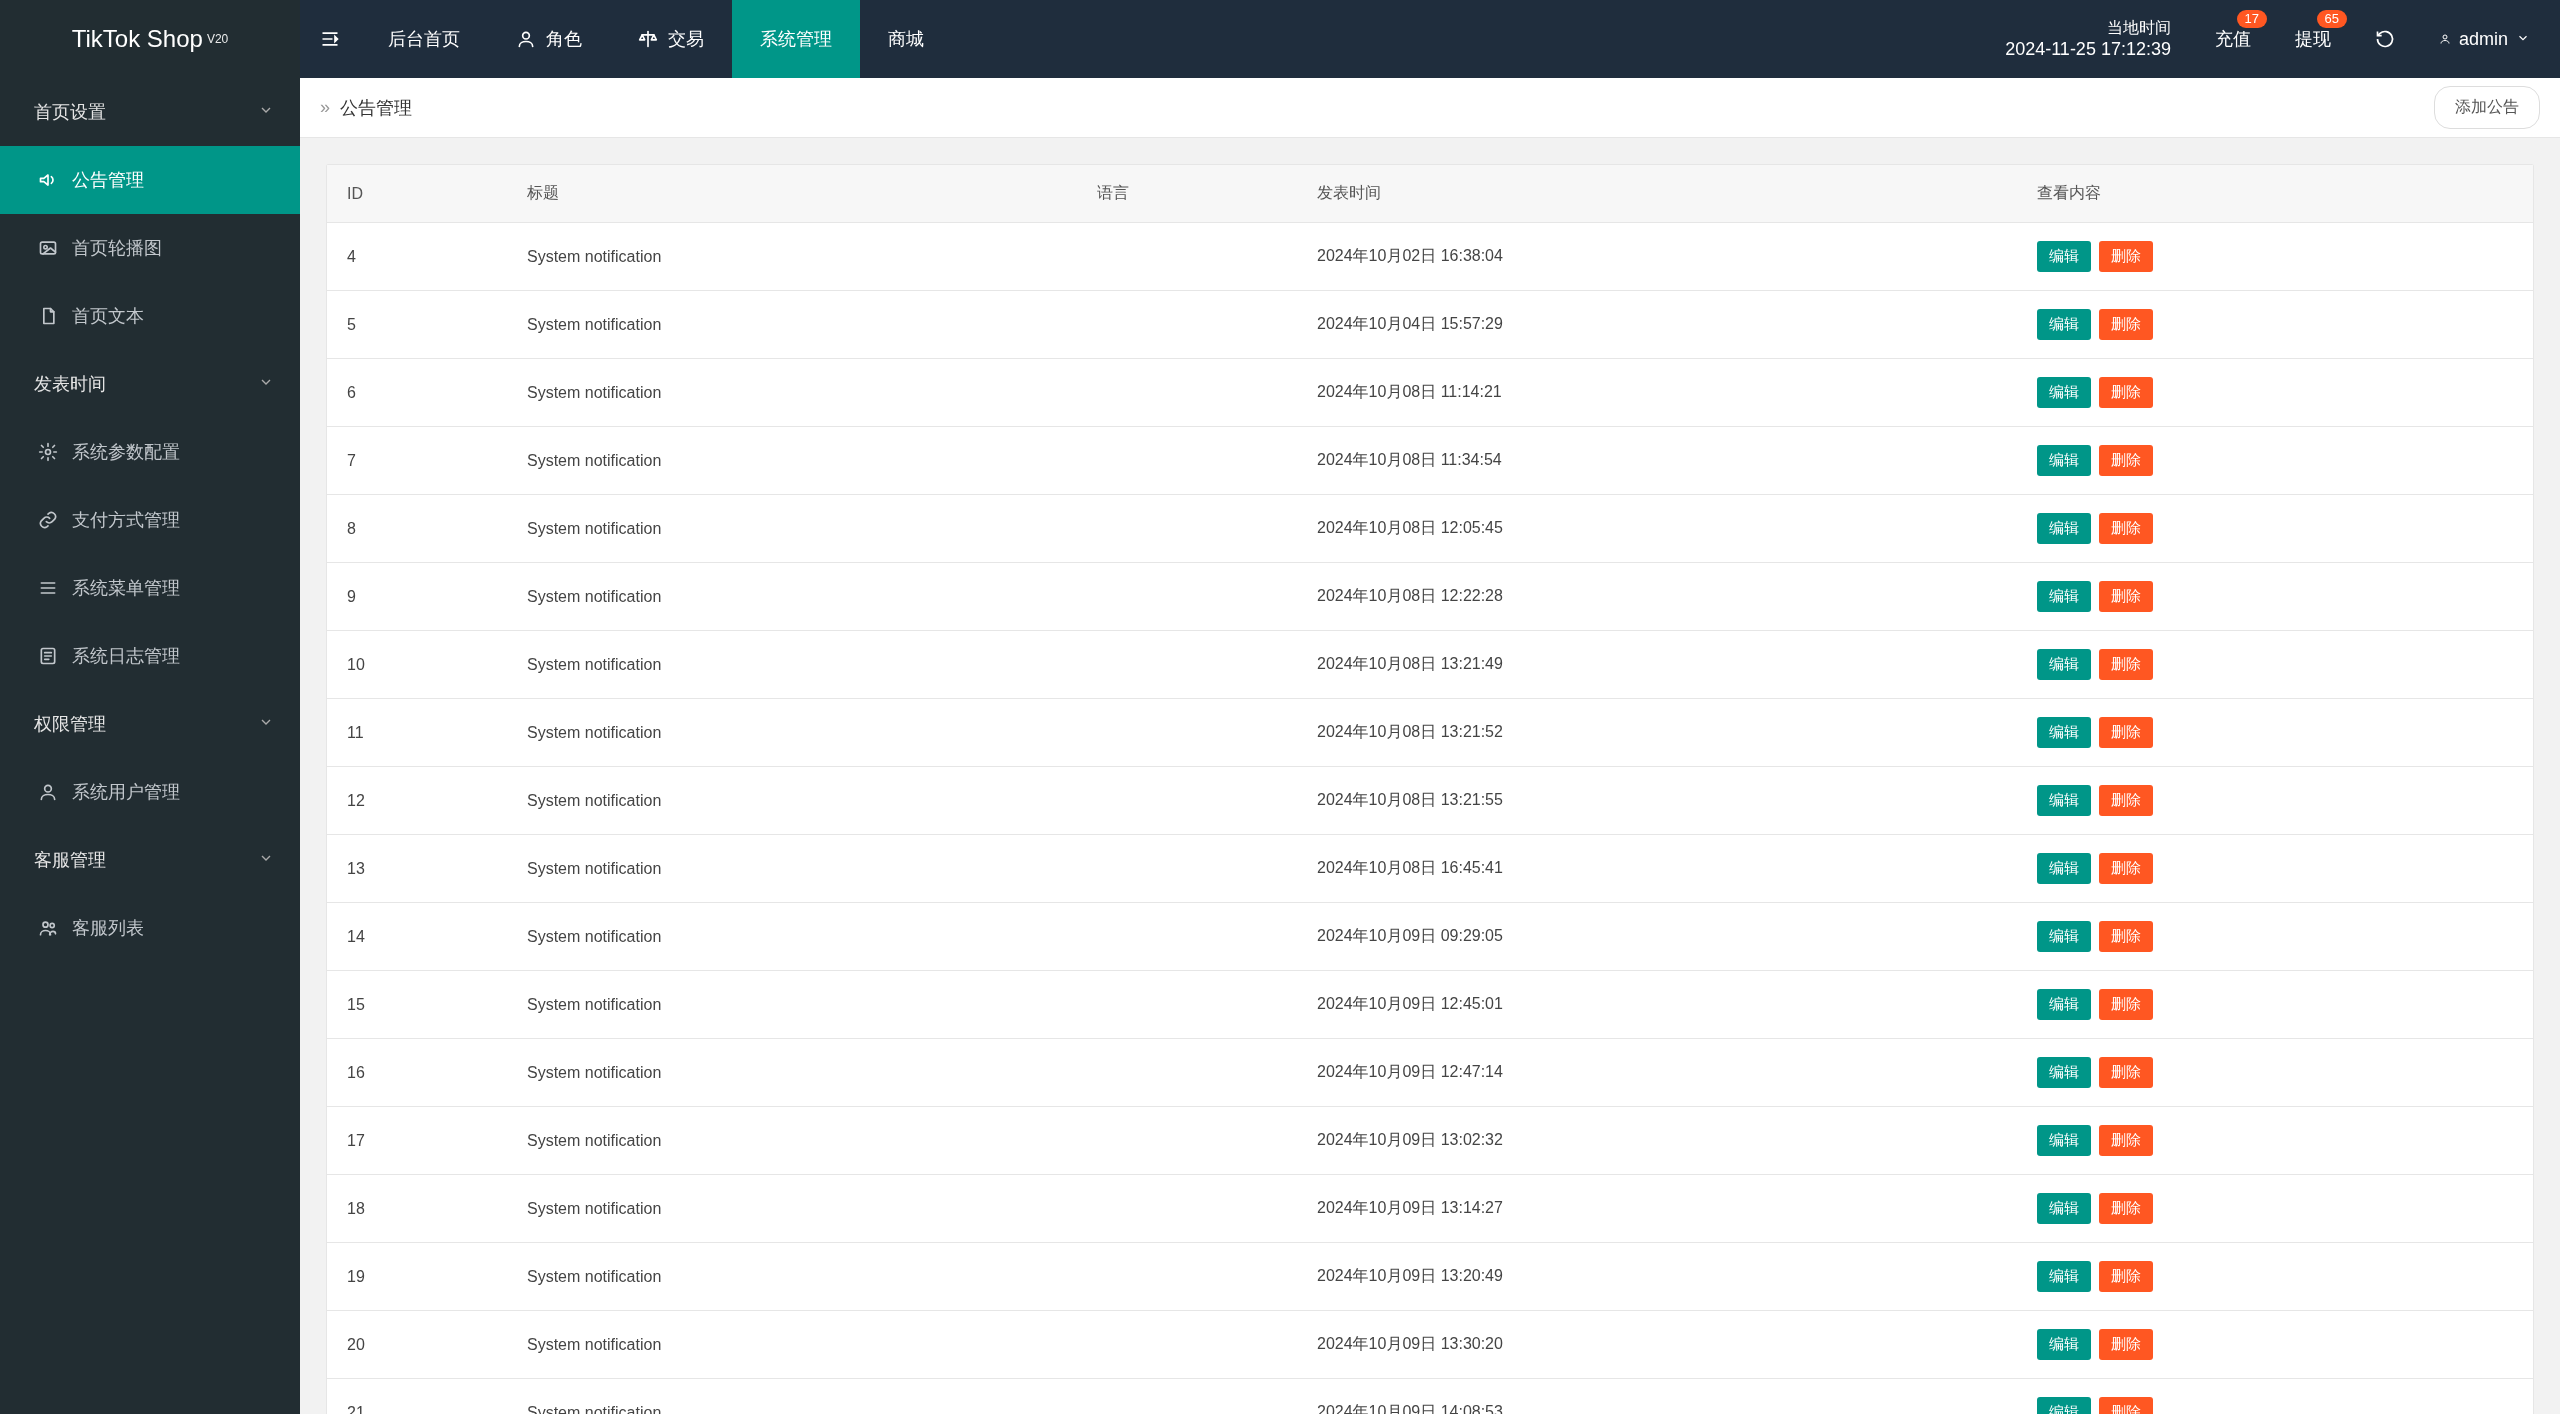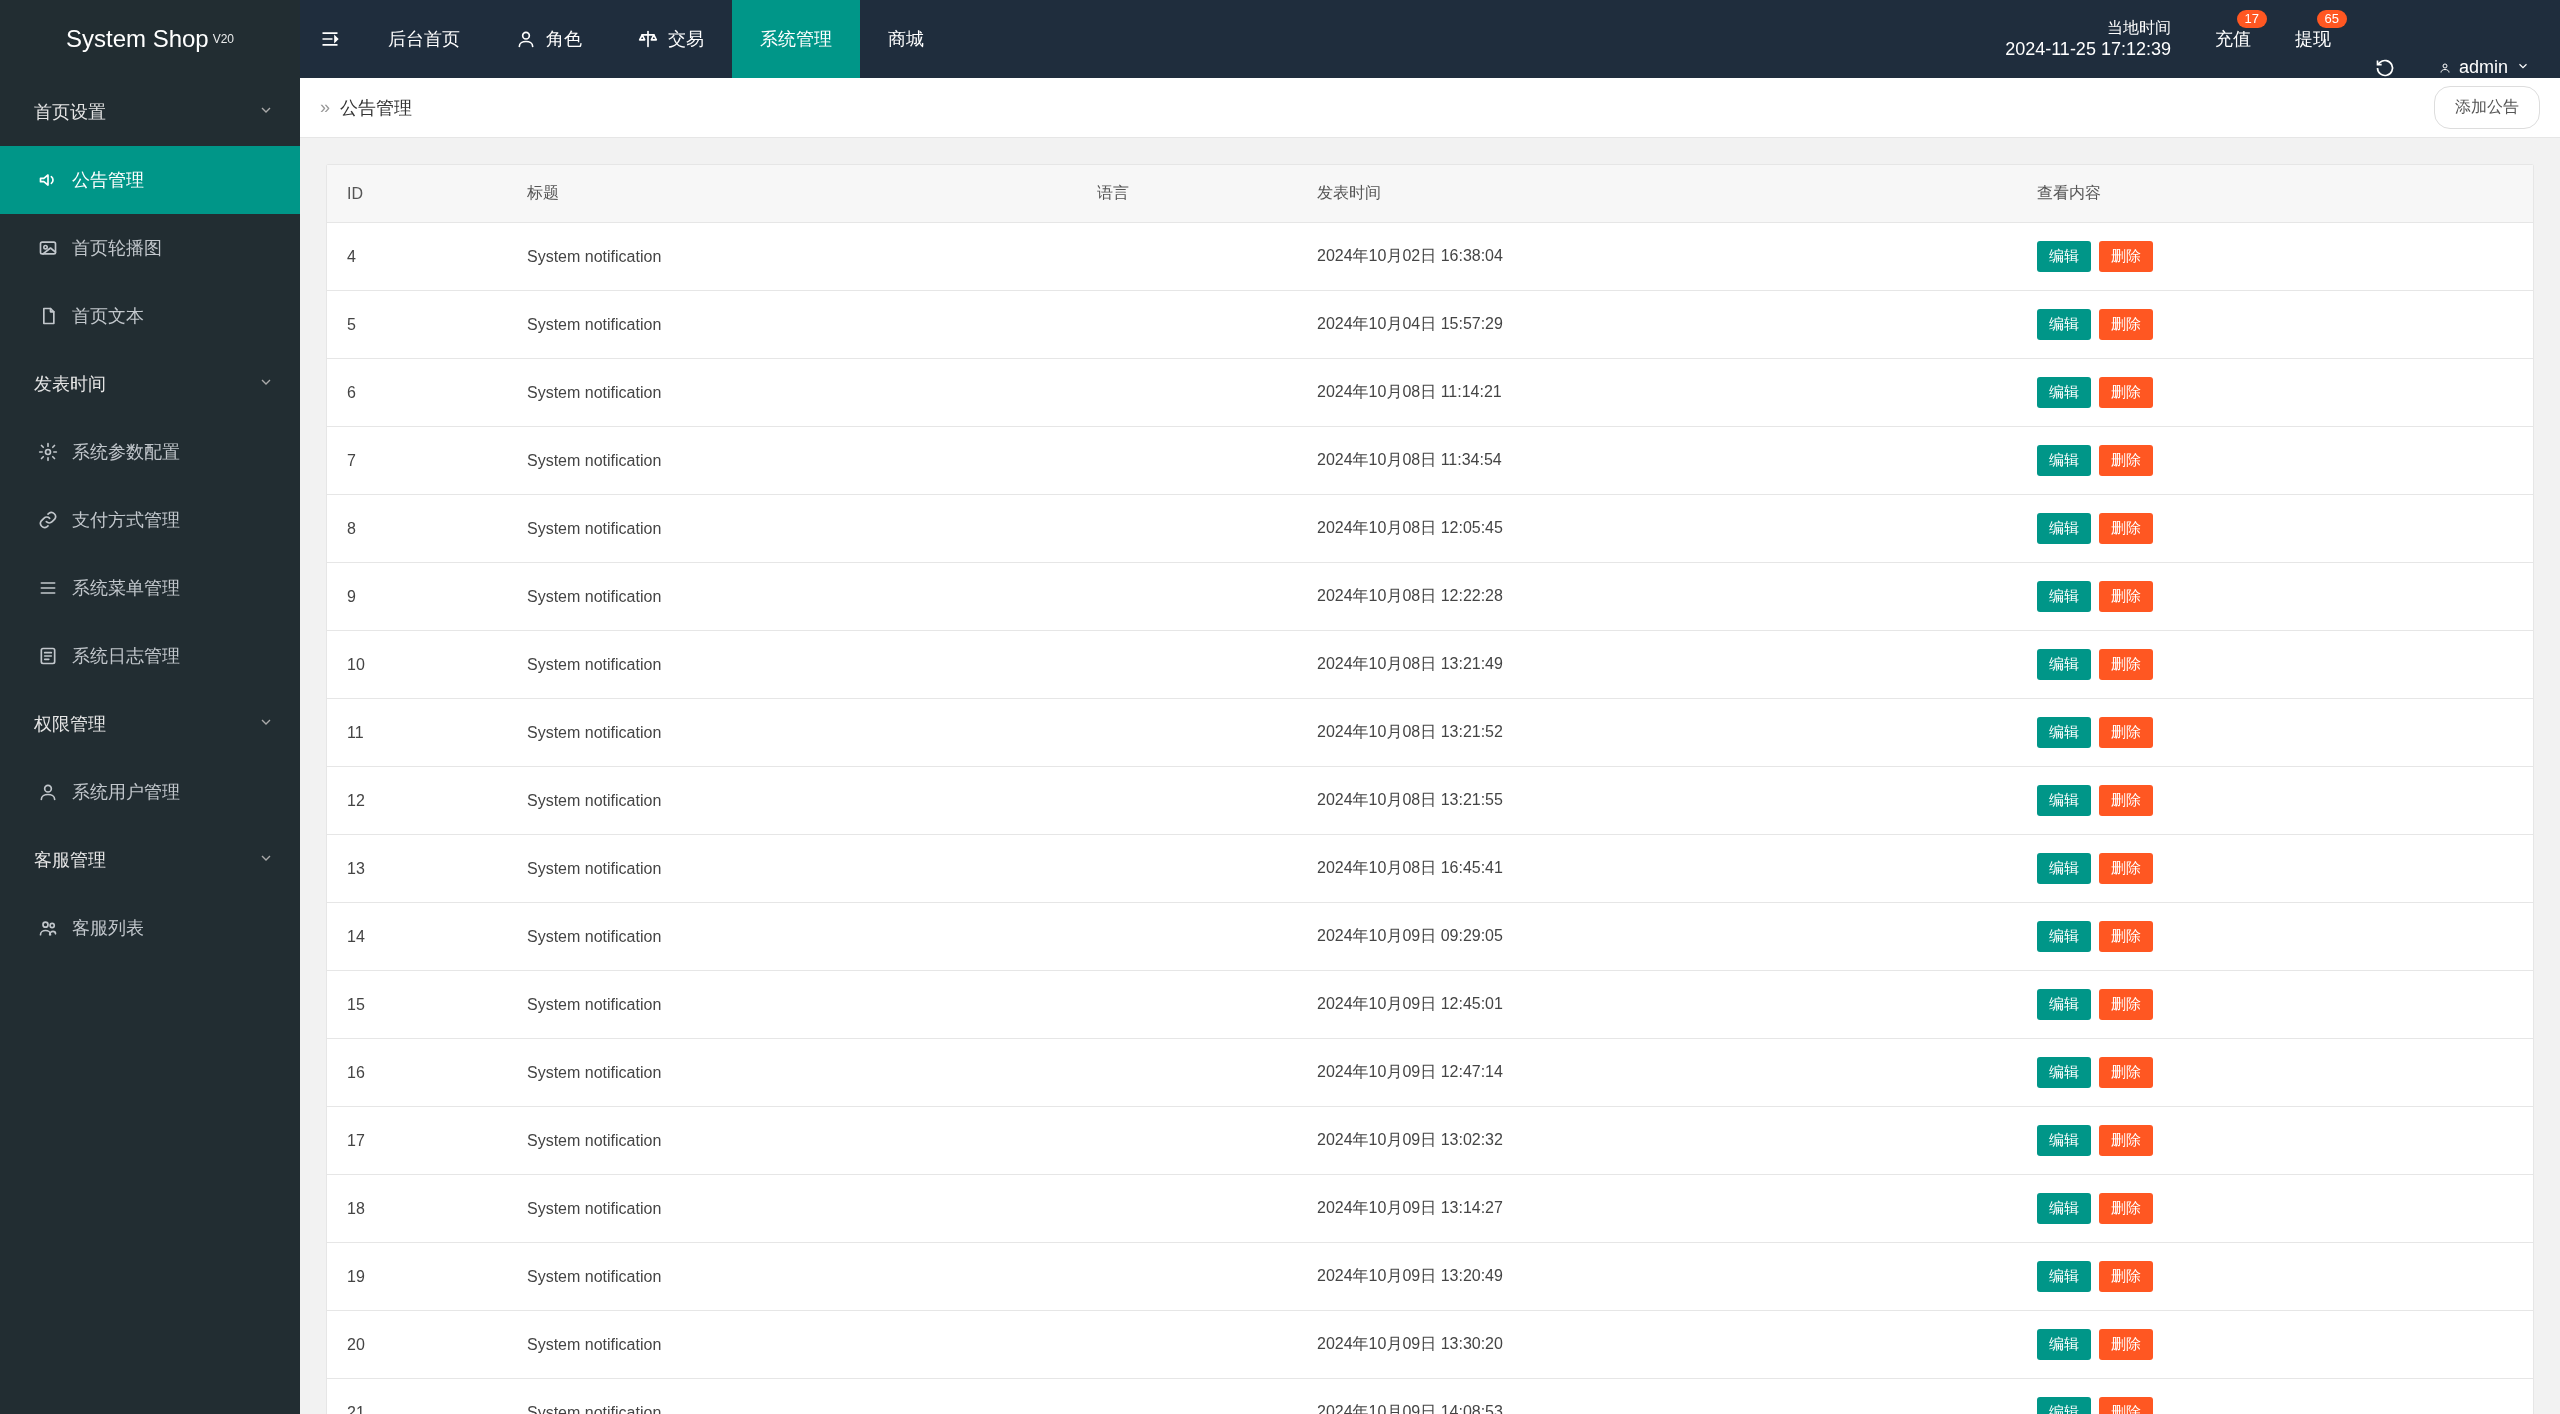--- a/index.html
+++ b/index.html
@@ -96,21 +96,21 @@
     right: 6px;
     background: #ff5722;
     color: #fff;
     border-radius: 10px;
     padding: 1px 8px;
     font-size: 13px;
     line-height: 16px;
   }
   .refresh-icon, .user-block {
     display: flex;
-    align-items: flex-end;
+    align-items: center;
     padding: 0 22px;
     cursor: pointer;
     font-size: 18px;
   }
   .user-block svg { margin-right: 8px; }
   .caret { margin-left: 8px; }
 
   
   .body { display: flex; flex: 1; min-height: 0; }
 
@@ -230,21 +230,21 @@
 
   .ico { display: inline-flex; width: 20px; height: 20px; }
 </style>
 </head>
 <body>
 
 <div class="app">
 
   <div class="header">
     <div class="logo">
-      <span>System Shop</span>
+      <span>TikTok Shop</span>
       <sup>V20</sup>
     </div>
     <div class="hbar-icon">
       <span class="ico">
         <svg viewBox="0 0 24 24" fill="none" stroke="#fff" stroke-width="2">
             <path d="M3 5h18M3 12h12M3 19h18M21 12l-3-3v6z" fill="#fff"></path>
           </svg>
       </span>
     </div>
     <div class="nav-top" id="nav-top">

